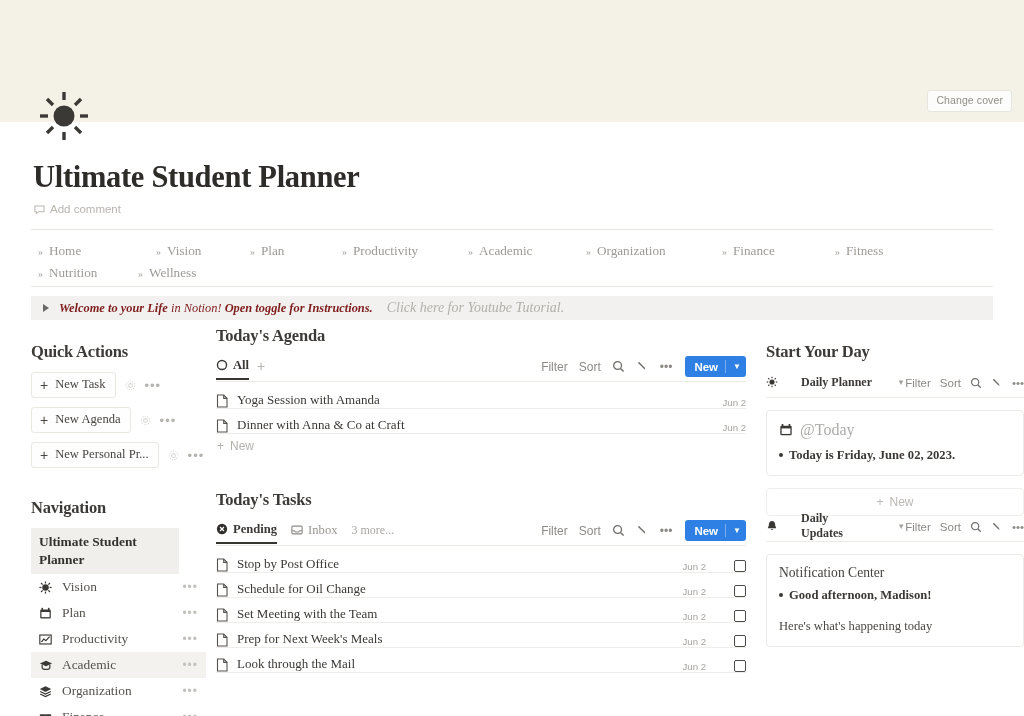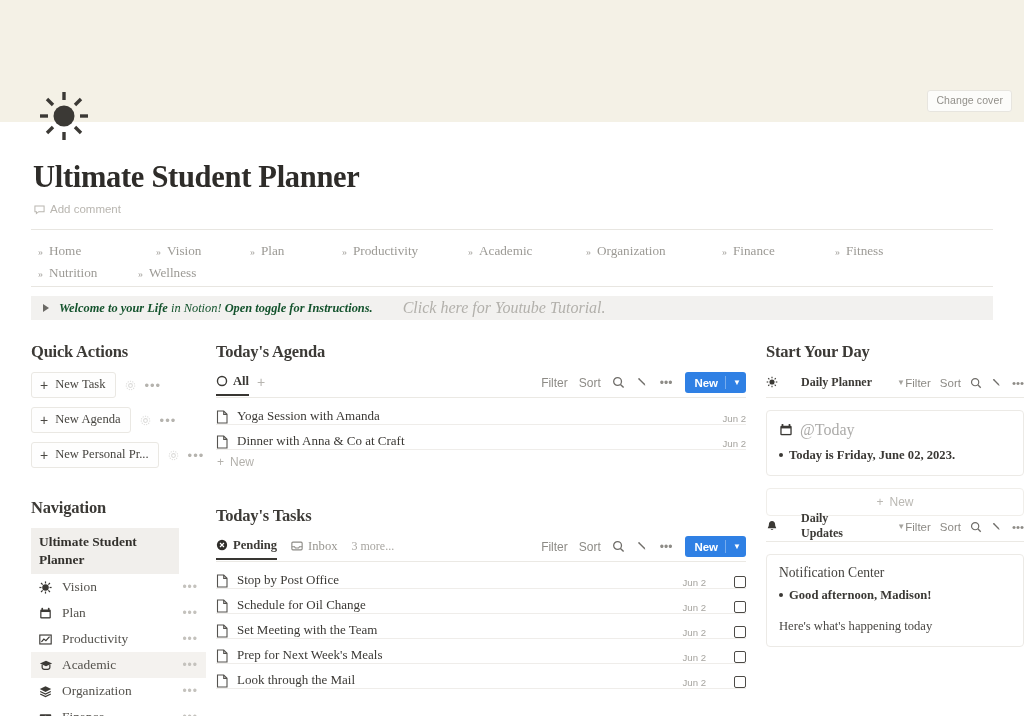--- a/index.html
+++ b/index.html
@@ -98,32 +98,32 @@
     gap: 10px;
   }
   .callout .tri {
     width: 0; height: 0;
     border-left: 6px solid #6b6965;
     border-top: 4px solid transparent;
     border-bottom: 4px solid transparent;
   }
   .callout .txt {
     font-style: italic; font-weight: 700;
-    font-size: 12.4px; color: #14532d;
+    font-size: 12.4px; color: #7f1d1d;
   }
   .callout .txt .reg { font-weight: 400; }
   .callout .link {
-    font-style: italic; font-size: 16px;
-    color: #b2b0ab; margin-left: 20px;
+    font-style: italic; font-size: 14px;
+    color: #b2b0ab; margin-left: 4px;
   }
 
   
   .col { position: absolute; }
   #colA { left: 31px;  top: 342px; width: 175px; }
-  #colB { left: 216px; top: 342px; width: 530px; }
+  #colB { left: 216px; top: 326px; width: 530px; }
   #colC { left: 766px; top: 342px; width: 258px; }
 
   .section-title {
     font-size: 16.5px; font-weight: 700;
     color: #3c3a36; letter-spacing: -.2px;
     margin-bottom: 10px;
   }
 
   
   .qa-row { display: flex; align-items: center; margin-bottom: 9px; }

